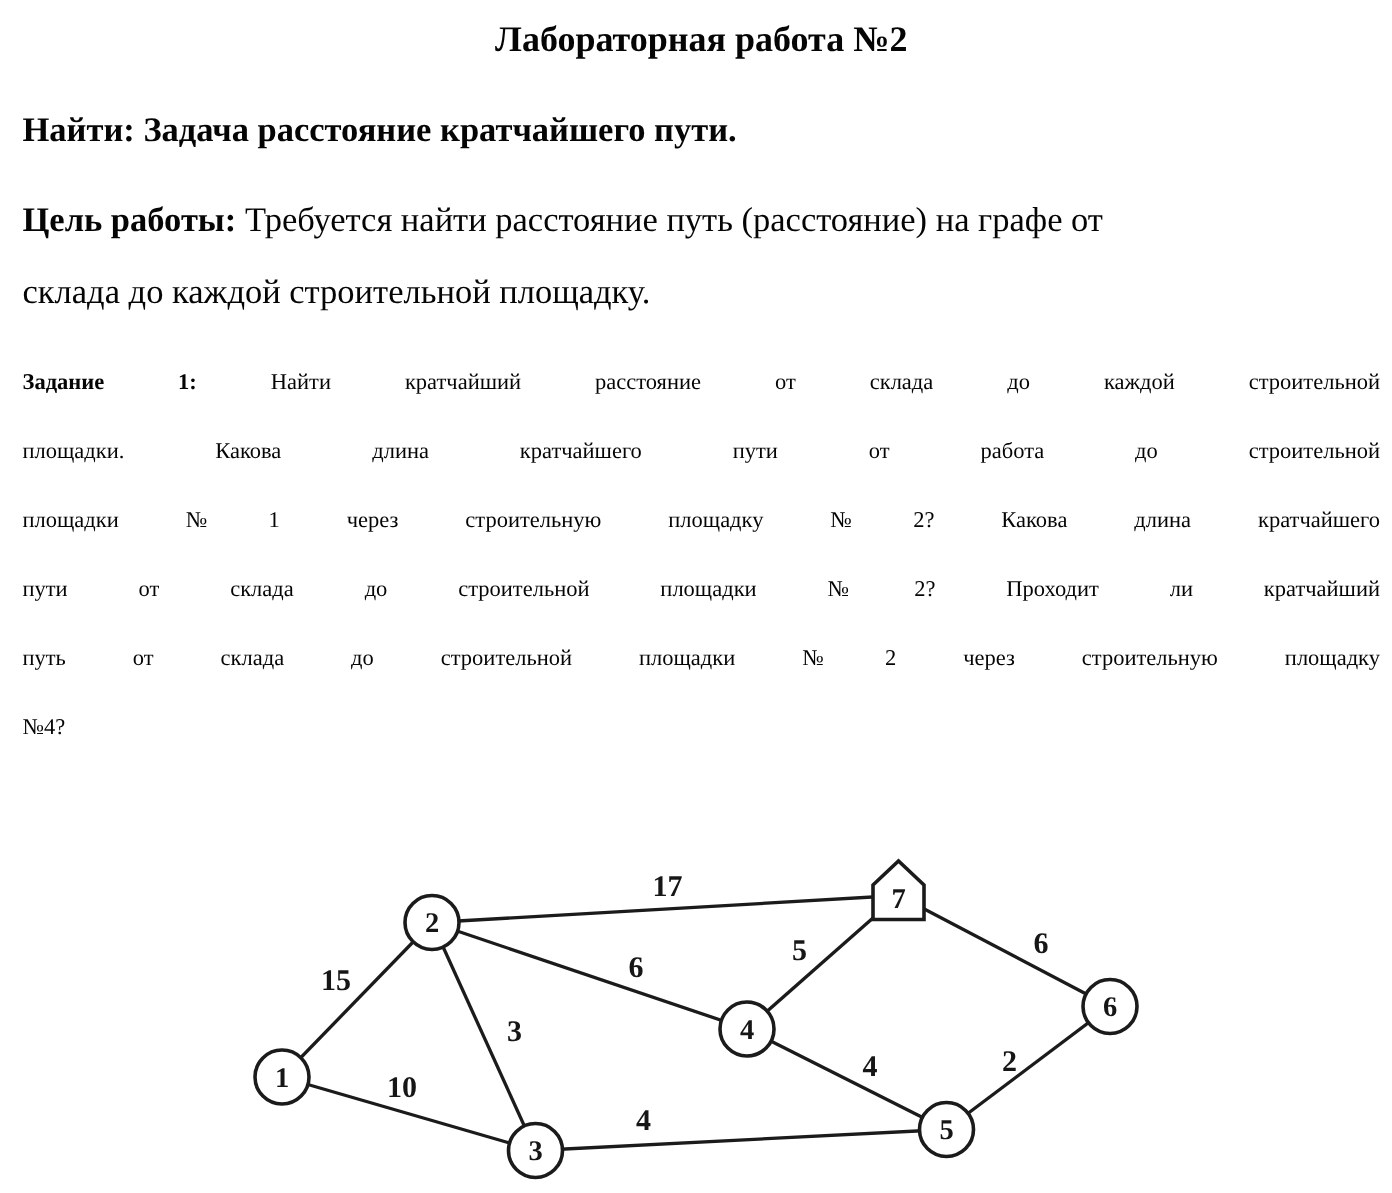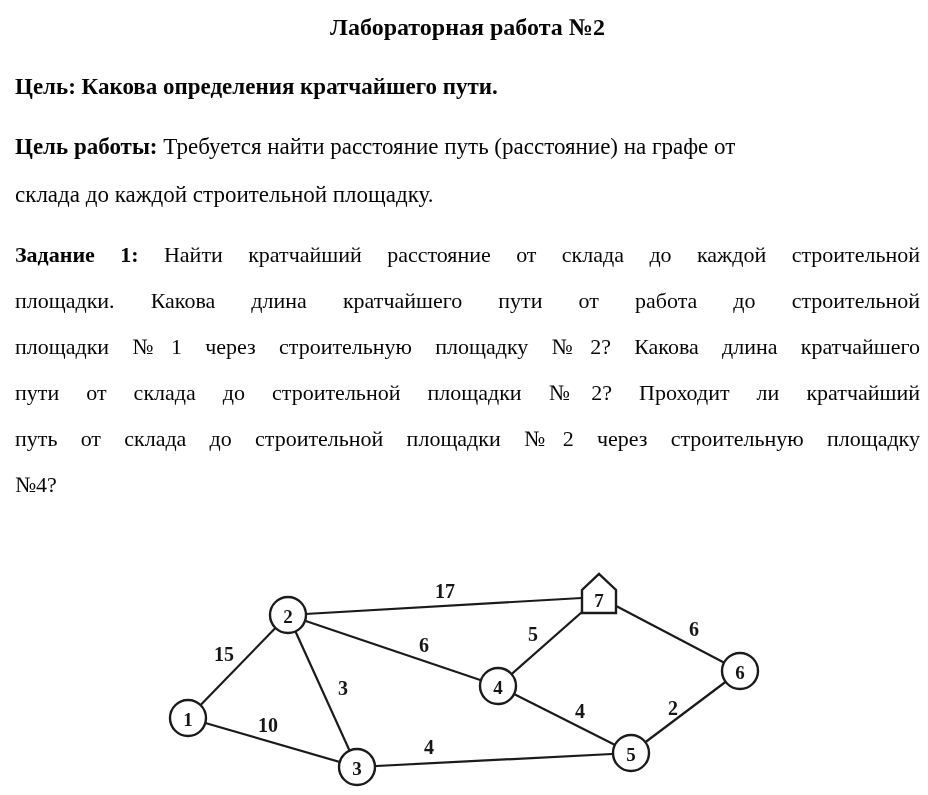--- a/index.html
+++ b/index.html
@@ -14,21 +14,21 @@
   .doc { padding: 0 8px 0 15px; }
   .title {
     font-size: 24px; font-weight: bold;
     text-align: center;
     line-height: 48px;
     margin: 3px 0 0 0;
   }
   .para { font-size: 23px; line-height: 48px; margin: 12px 0 0 0; }
   .p-tema { font-weight: bold; }
   .lead { font-weight: bold; }
-  .task { font-size: 22px; margin: 13px 0 0 0; }
+  .task { font-size: 15px; margin: 13px 0 0 0; }
   .task .tline {
     line-height: 46px;
     text-align: justify;
     text-align-last: justify;
   }
   .task .tline.last-line {
     text-align: left;
     text-align-last: auto;
   }
   .goal-line { line-height: 48px; }
@@ -52,21 +52,21 @@
     fill: #161616;
   }
 </style>
 </head>
 <body>
 
 <div class="doc">
 
   <h1 class="title">Лабораторная работа №2</h1>
 
-  <p class="para p-tema"><span class="lead">Цель:</span><span> Какова определения кратчайшего пути.</span></p>
+  <p class="para p-tema"><span class="lead">Найти:</span><span> Задача расстояние кратчайшего пути.</span></p>
 
   <div class="para">
     <div class="goal-line"><span class="lead">Цель работы:</span><span> Требуется найти расстояние путь (расстояние) на графе от</span></div>
     <div class="goal-line">склада до каждой строительной площадку.</div>
   </div>
 
   <div class="task">
     <div class="tline"><span class="lead">Задание 1:</span><span> Найти кратчайший расстояние от склада до каждой строительной</span></div>
     <div class="tline">площадки. Какова длина кратчайшего пути от работа до строительной</div>
     <div class="tline">площадки №1 через строительную площадку №2? Какова длина кратчайшего</div>

